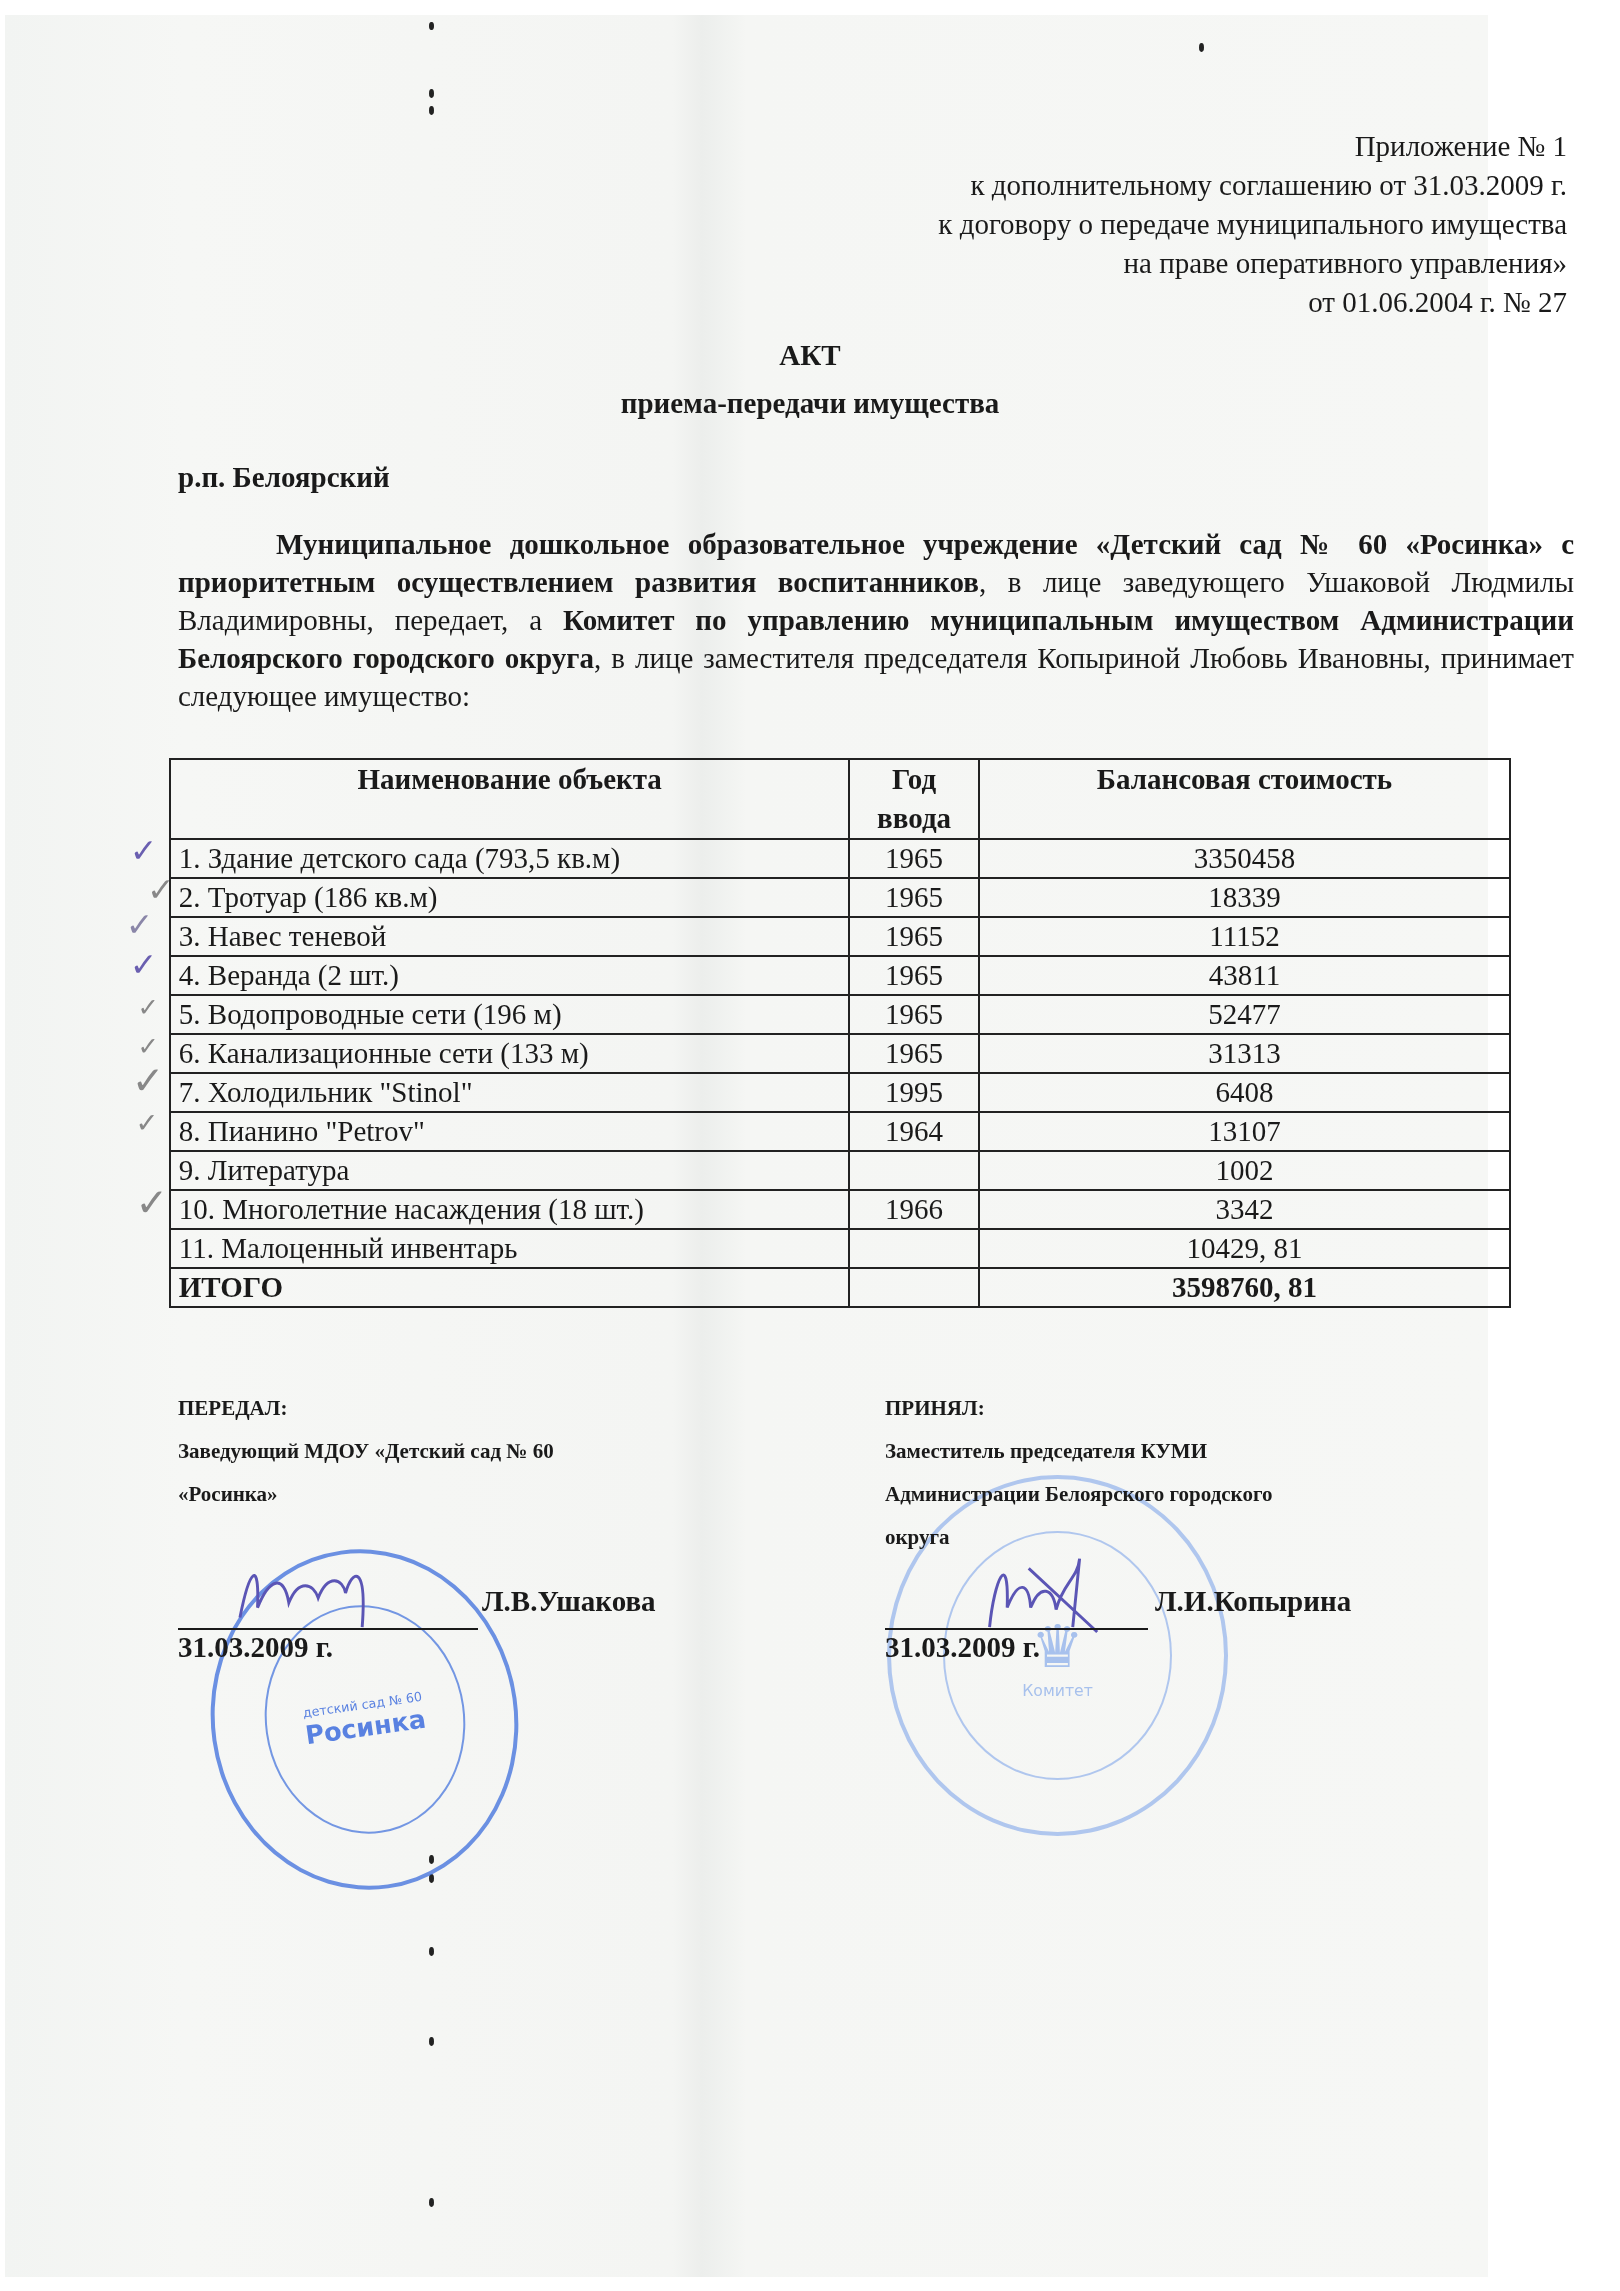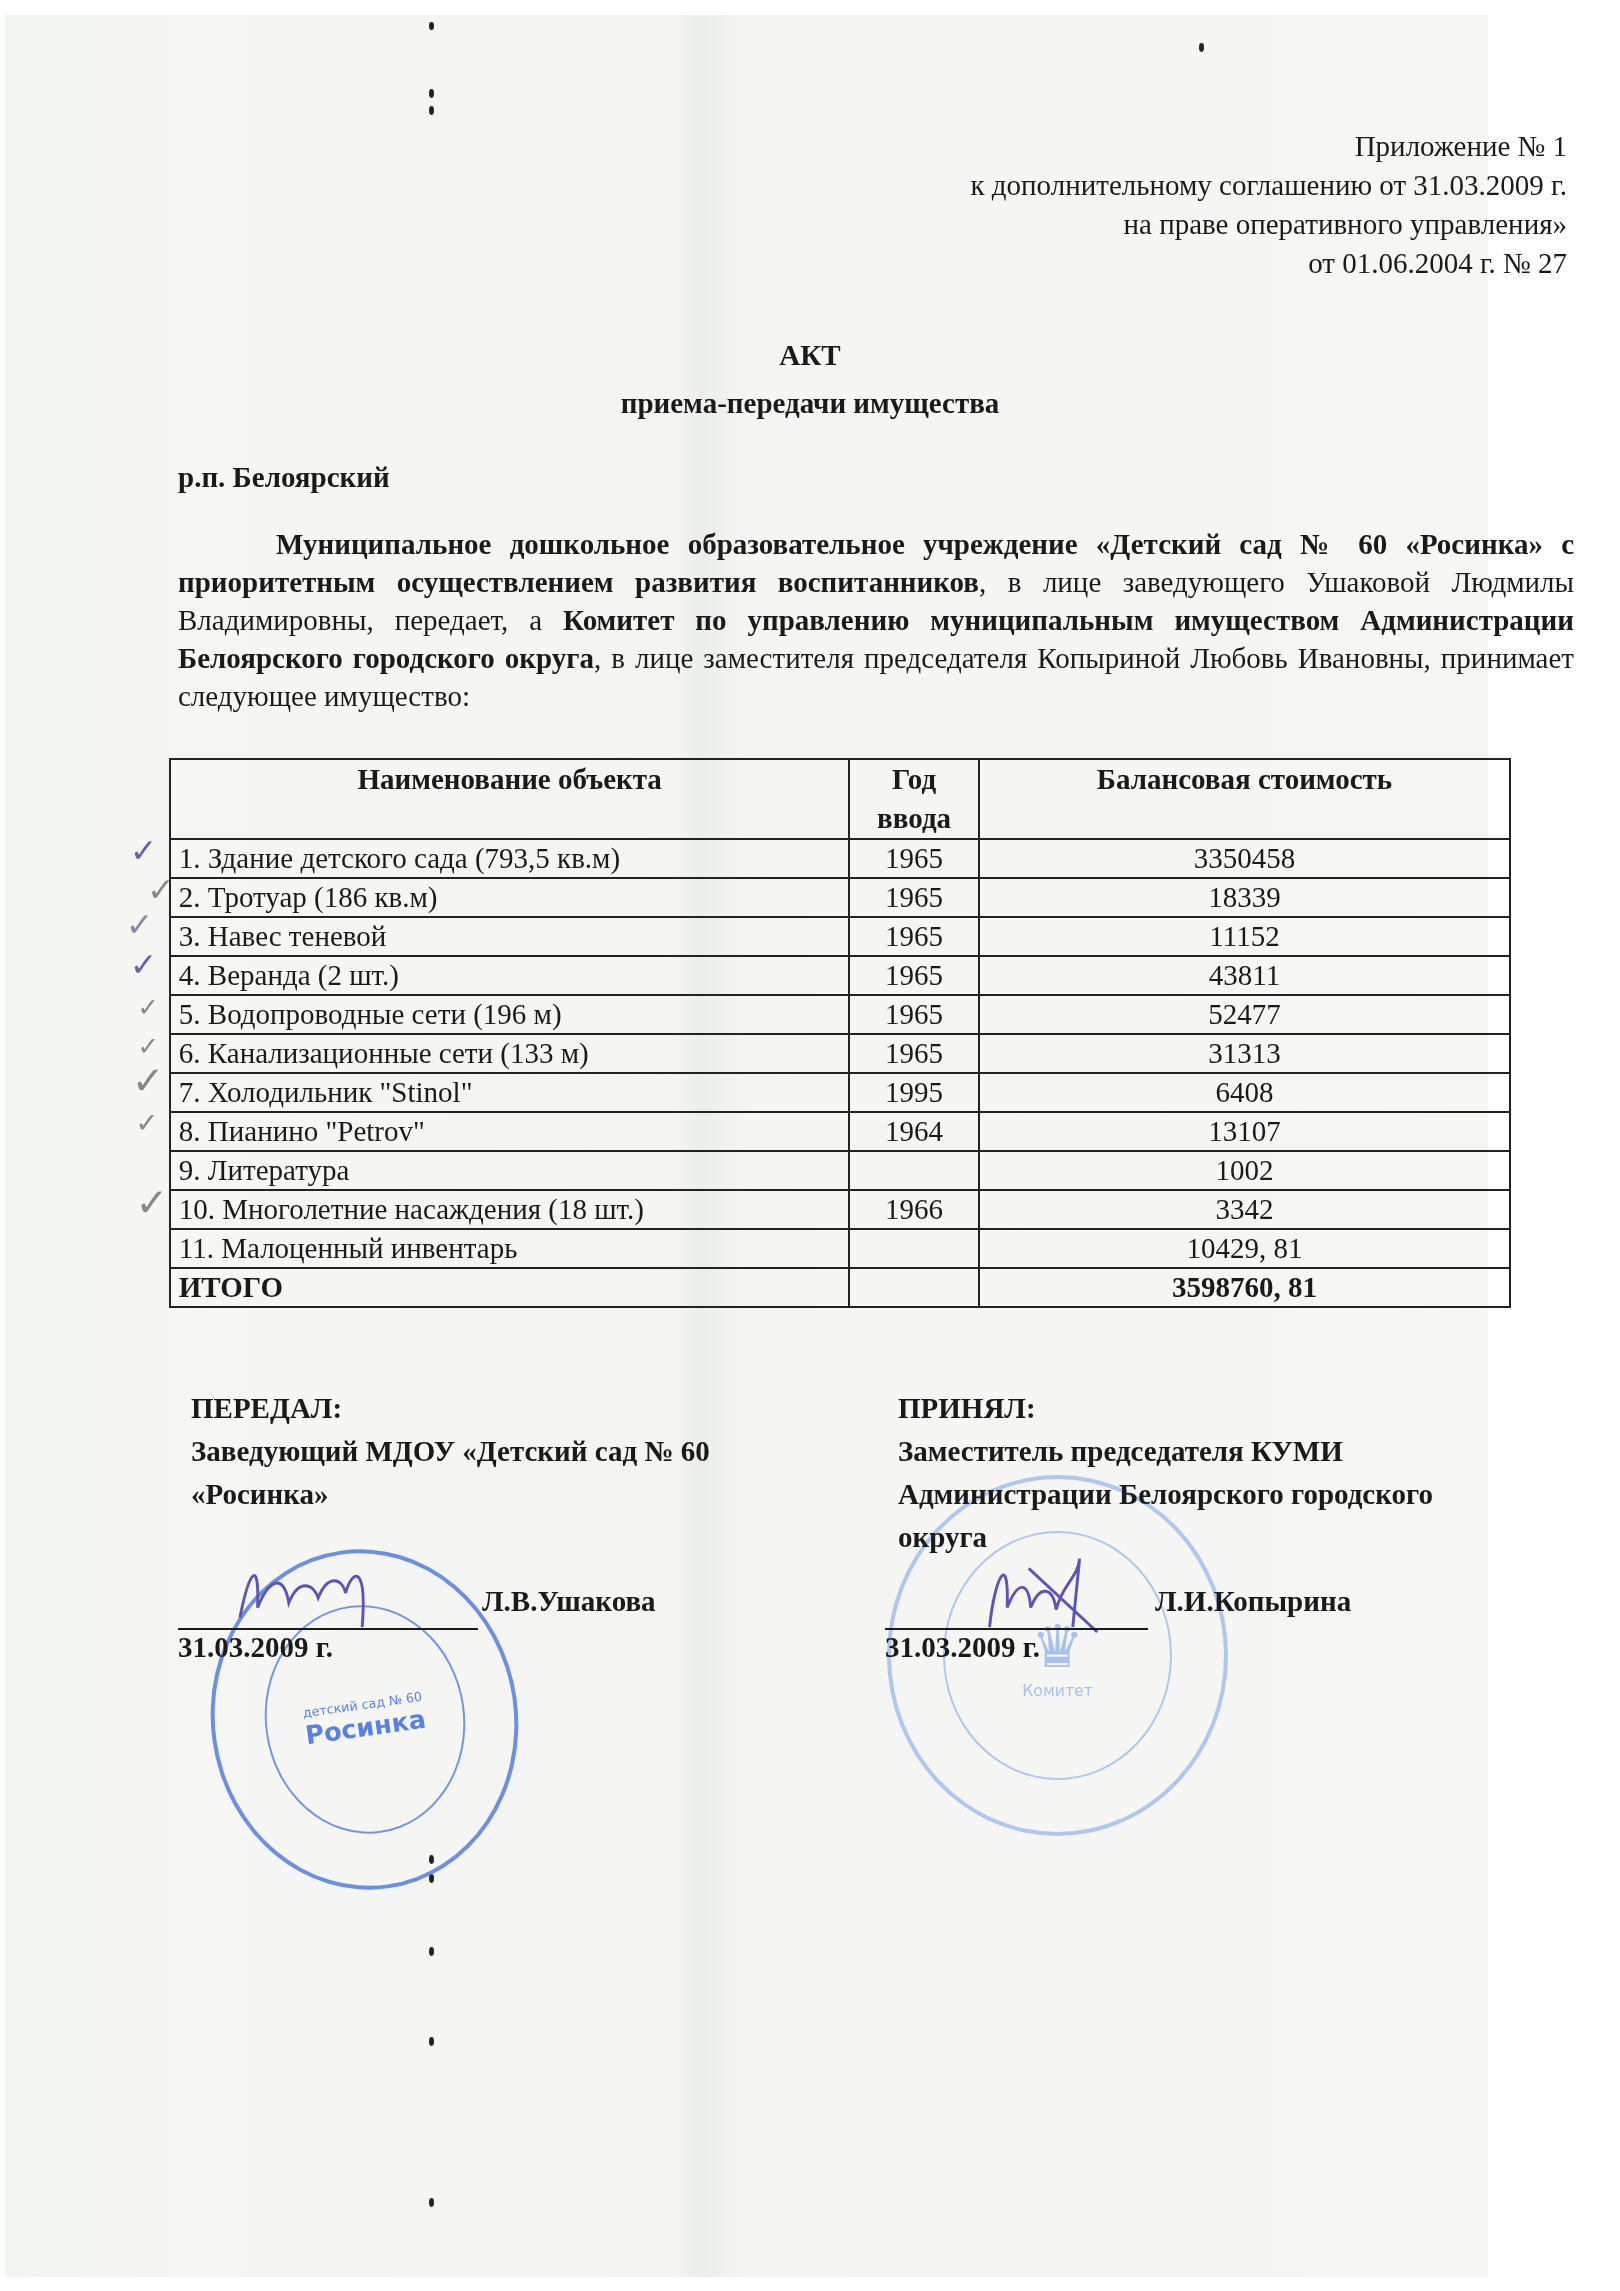--- a/index.html
+++ b/index.html
@@ -22,21 +22,21 @@
     font-size: 29px; }
   table.items td, table.items th { border: 2px solid #222; padding: 0 7.8px; height: 37px; line-height: 37px; }
   table.items th { font-weight: bold; line-height: 39px; }
   table.items td.num, table.items th.num { text-align: center; }
   table.items col.c1 { width: 717px; }
   table.items col.c2 { width: 133px; }
   table.items col.c3 { width: 562px; }
   table.items tr.total td { font-weight: bold; }
   .checks { position: absolute; left: 118px; top: 823px; width: 59px; height: 451px; }
   .check { position: absolute; font-size: 33px; color: #6a5fb0; font-family: "DejaVu Sans", sans-serif; }
-  .sig { position: absolute; font-size: 29px; font-weight: bold; line-height: 43px; margin-left: 13px; }
+  .sig { position: absolute; font-size: 21px; font-weight: bold; line-height: 43px; }
   .sig.left { left: 178px; top: 1387px; width: 588px; }
   .sig.right { left: 885px; top: 1387px; width: 686px; }
   .sigline { position: absolute; height: 0; border-top: 2.9px solid #1a1a1a; }
   .signame { position: absolute; font-size: 29px; font-weight: bold; }
   .sigdate { position: absolute; font-size: 29px; font-weight: bold; }
   .stamp { position: absolute; border-radius: 50%; border: 4.9px solid rgba(60,110,220,0.75);
     display: flex; align-items: center; justify-content: center; }
   .stamp .inner { border-radius: 50%; border: 2px solid rgba(60,110,220,0.7); display: flex;
     align-items: center; justify-content: center; text-align: center; color: rgba(50,100,220,0.8);
     font-family: "DejaVu Sans", sans-serif; }
@@ -63,20 +63,21 @@
   <div class="dot" style="left:1199px;top:43px;"></div>
   <div class="dot" style="left:429px;top:1855px;"></div>
   <div class="dot" style="left:429px;top:1874px;"></div>
   <div class="dot" style="left:429px;top:1947px;"></div>
   <div class="dot" style="left:429px;top:2037px;"></div>
   <div class="dot" style="left:429px;top:2198px;"></div>
 
   <div class="right-block">
     <div>Приложение № 1</div>
     <div>к дополнительному соглашению от 31.03.2009 г.</div>
+    <div>к договору о передаче муниципального имущества</div>
     <div>на праве оперативного управления»</div>
     <div>от 01.06.2004 г. № 27</div>
   </div>
 
   <div class="title" style="top:339px;">АКТ</div>
   <div class="title" style="top:387px;">приема-передачи имущества</div>
 
   <div class="place">р.п. Белоярский</div>
 
   <div class="para"><span class="indent"></span><b>Муниципальное дошкольное образовательное учреждение «Детский сад № 60 «Росинка» с приоритетным осуществлением развития воспитанников</b><span>, в лице заведующего Ушаковой Людмилы Владимировны, передает, а </span><b>Комитет по управлению муниципальным имуществом Администрации Белоярского городского округа</b><span>, в лице заместителя председателя Копыриной Любовь Ивановны, принимает следующее имущество:</span></div>

